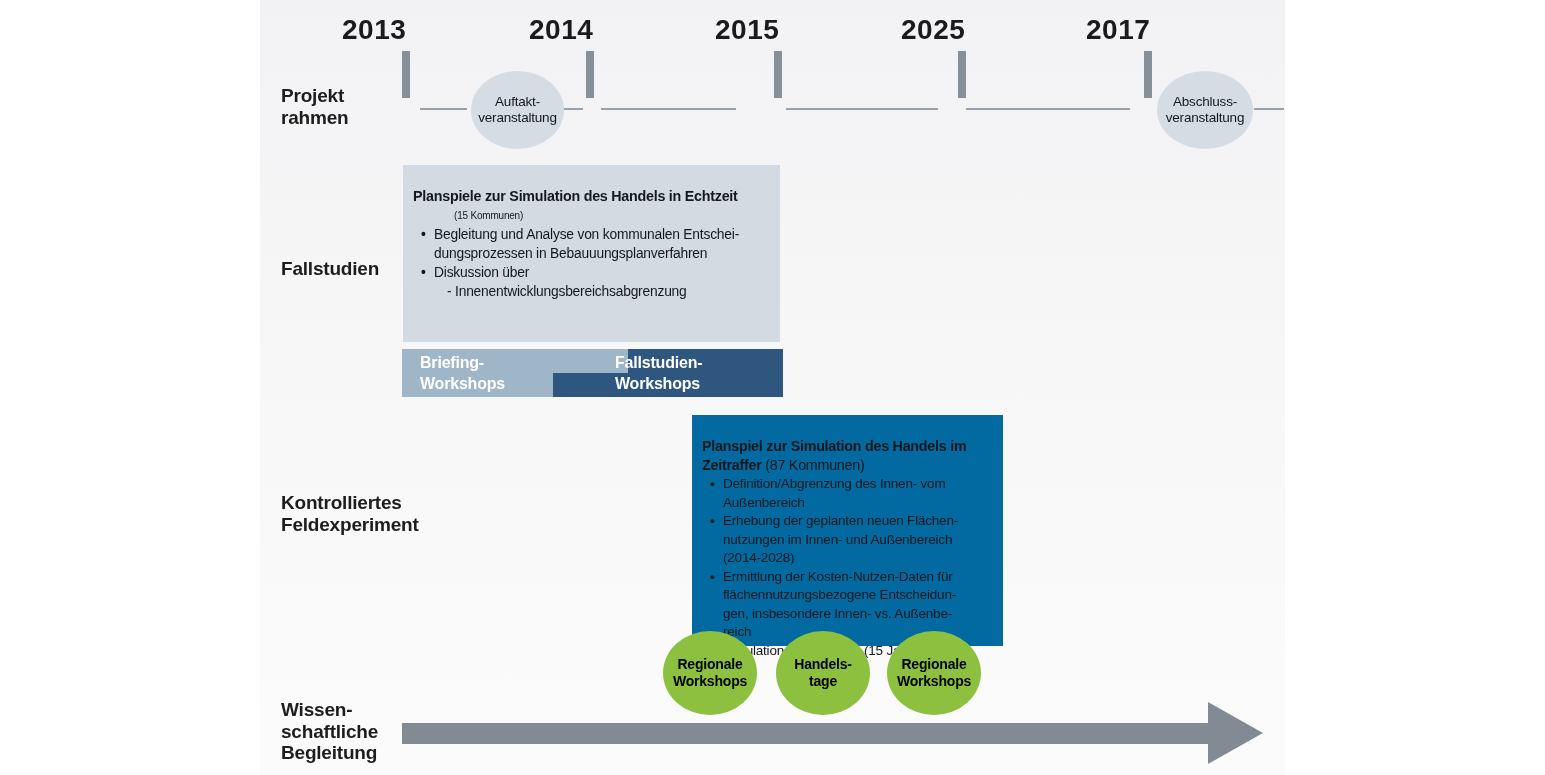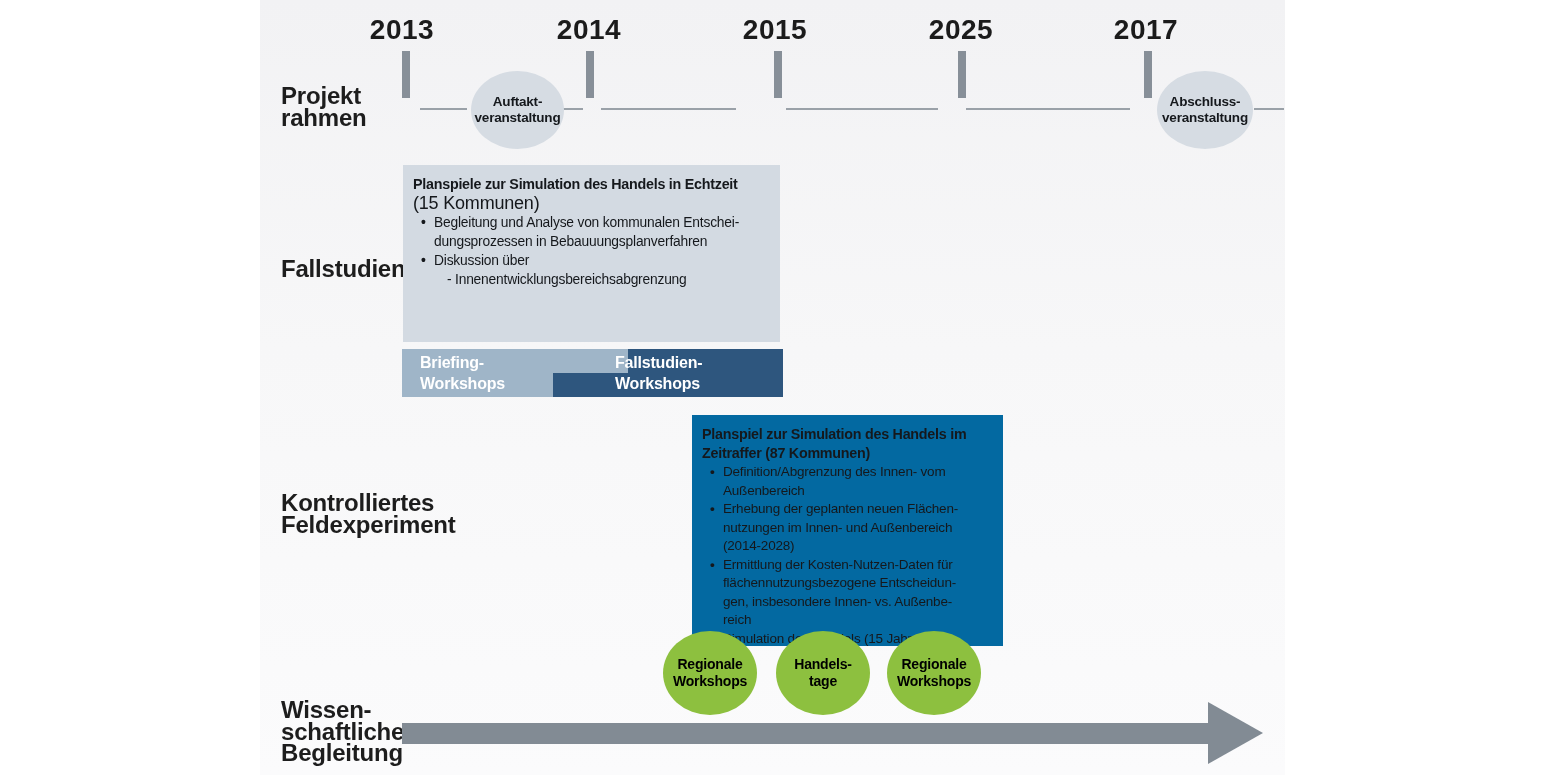--- a/index.html
+++ b/index.html
@@ -7,46 +7,46 @@
     position:relative;width:1545px;height:775px;overflow:hidden;
     font-family:"Liberation Sans","DejaVu Sans",sans-serif;
     color:#1d1d1d;background:#fff;
   }
   .content-bg{
     position:absolute;left:260px;top:0;width:1025px;height:775px;
     background:linear-gradient(#f2f2f4 0%,#f7f7f8 45%,#fbfbfc 100%);
   }
   
   .year{
-    position:absolute;top:14px;width:120px;text-align:center;
+    position:absolute;top:14px;width:120px;text-align:left;
     font-size:28px;font-weight:bold;color:#1b1b1b;letter-spacing:.5px;
   }
   .tick{position:absolute;top:51px;width:8px;height:47px;background:#878f98;}
   .tl-seg{position:absolute;top:108px;height:2px;background:#9aa1a8;}
   .event-ellipse{
     position:absolute;border-radius:50%;background:#d6dce3;
     display:flex;align-items:center;justify-content:center;text-align:center;
   }
   .event-ellipse span{
-    font-size:13.5px;font-weight:bold;line-height:16px;white-space:pre-line;
+    font-size:13.5px;font-weight:normal;line-height:16px;white-space:pre-line;
     color:#15181c;letter-spacing:-.2px;
   }
   
   .row-label{
-    position:absolute;left:281px;font-size:24px;font-weight:bold;
+    position:absolute;left:281px;font-size:19px;font-weight:bold;
     line-height:21.5px;white-space:pre-line;color:#1d1d1d;letter-spacing:-.2px;
   }
   
-  .info-box{position:absolute;padding:10px 10px;box-sizing:border-box;color:#15181c;}
+  .info-box{position:absolute;padding:22px 10px;box-sizing:border-box;color:#15181c;}
   .box-blue{left:403px;top:165px;width:377px;height:177px;background:#d3dae2;}
   .box-green{left:692px;top:415px;width:311px;height:231px;background:#0369a1;}
   .box-title{font-size:14.3px;font-weight:bold;letter-spacing:-.25px;white-space:nowrap;line-height:19px;}
   .box-title b{white-space:pre-line;}
-  .box-title .title-normal{font-weight:bold;}
-  .box-subtitle{font-size:18px;line-height:19px;letter-spacing:-.2px;}
+  .box-title .title-normal{font-weight:normal;}
+  .box-subtitle{font-size:10px;line-height:19px;letter-spacing:-.2px;margin-left:41px;}
   .box-blue .bullets{font-size:13.8px;line-height:19px;letter-spacing:-.2px;}
   .box-green .box-title{white-space:normal;}
   .box-green .bullets{font-size:13.5px;line-height:18.5px;letter-spacing:-.2px;}
   .bullet{display:flex;margin-left:8px;}
   .bullet .marker{width:13px;flex:0 0 13px;font-weight:bold;}
   .bullet .btext{flex:1;white-space:pre-line;}
   .sub-item{margin-left:34px;white-space:pre-line;}
   
   .bar-light{position:absolute;left:402px;top:349px;width:381px;height:48px;background:#9fb5c8;}
   .bar-dark-top{position:absolute;left:628px;top:349px;width:155px;height:24px;background:#2e567e;}

